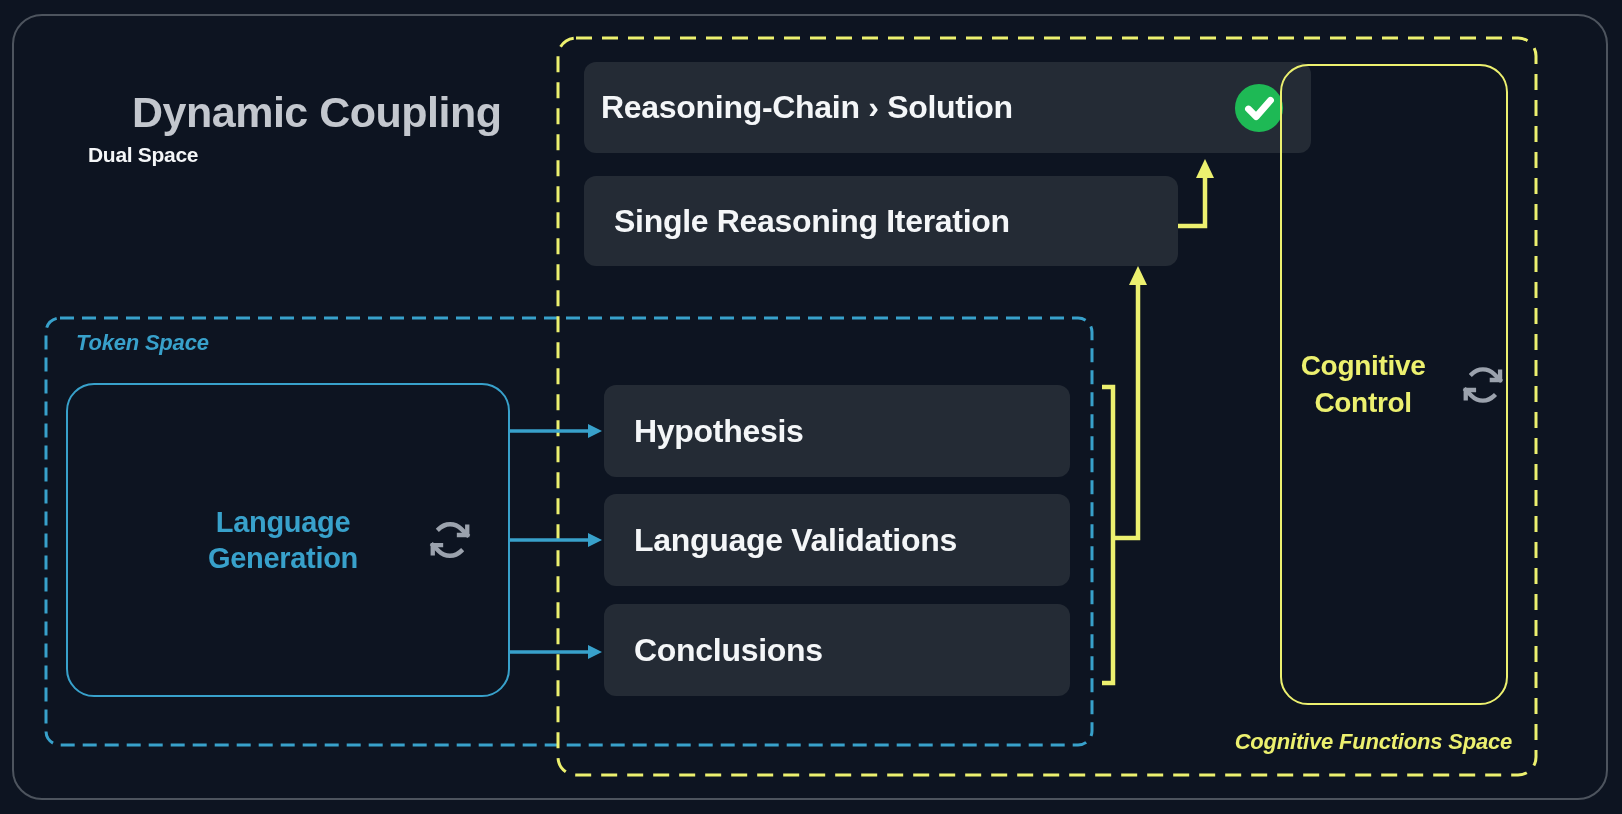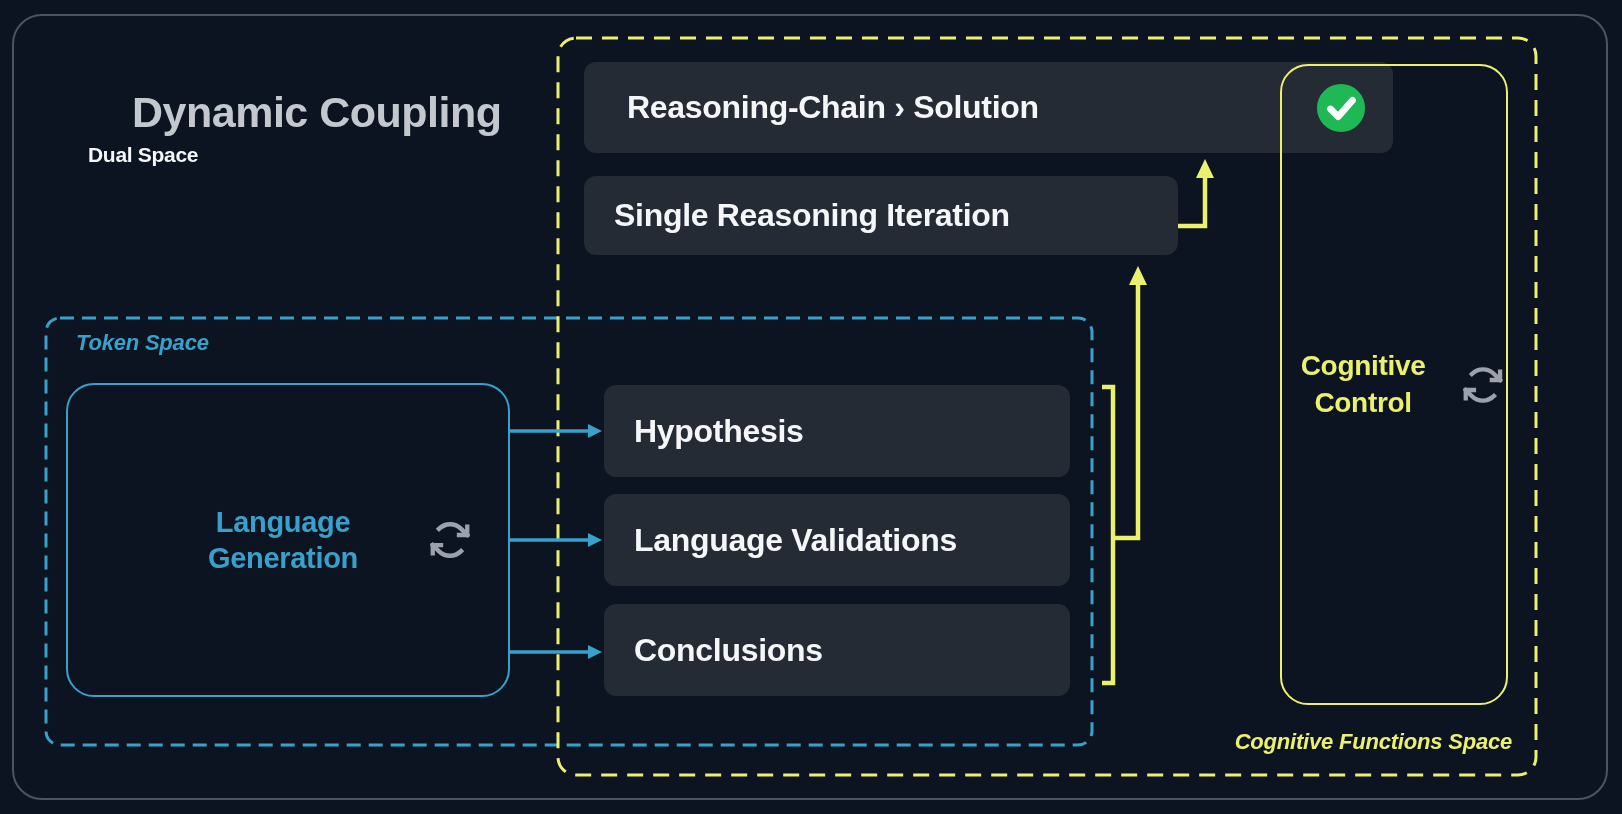--- a/index.html
+++ b/index.html
@@ -29,22 +29,22 @@
   .token-label{left:76px;top:330px;color:var(--blue);}
   .cfs-label{right:110px;top:729px;color:var(--yellow);}
 
   .lg-box{position:absolute;left:66px;top:383px;width:444px;height:314px;
     border:2px solid var(--blue);border-radius:28px;
     display:flex;align-items:center;justify-content:center;gap:44px;padding-left:80px;}
   .lg-text{width:200px;text-align:center;color:var(--blue);font-size:29px;font-weight:700;line-height:1.25;letter-spacing:-0.3px;}
 
   .card{position:absolute;background:var(--card-bg);border-radius:12px;
     display:flex;align-items:center;color:var(--white);font-weight:700;font-size:32px;letter-spacing:-0.3px;}
-  .box-rc{left:584px;top:62px;width:809px;height:91px;padding:0 27px 0 43px;justify-content:space-between;}
-  .box-sri{left:584px;top:176px;width:594px;height:79px;padding-left:30px;}
+  .box-rc{left:584px;top:62px;width:727px;height:91px;padding:0 27px 0 17px;justify-content:space-between;}
+  .box-sri{left:584px;top:176px;width:594px;height:90px;padding-left:30px;}
   .fn-box{left:604px;width:466px;height:92px;padding-left:30px;}
   .fn-1{top:385px;} .fn-2{top:494px;} .fn-3{top:604px;}
 
   .cc-box{position:absolute;left:1280px;top:64px;width:228px;height:641px;
     border:2px solid var(--yellow);border-radius:28px;
     display:flex;flex-direction:row;align-items:center;justify-content:center;gap:16px;}
   .cc-text{width:170px;text-align:center;color:var(--yellow);font-size:28px;font-weight:700;line-height:1.3;letter-spacing:-0.3px;}
 
   .icon-sync{color:var(--icon-gray);}
   .dashed-rect{fill:none;stroke-width:3px;}

